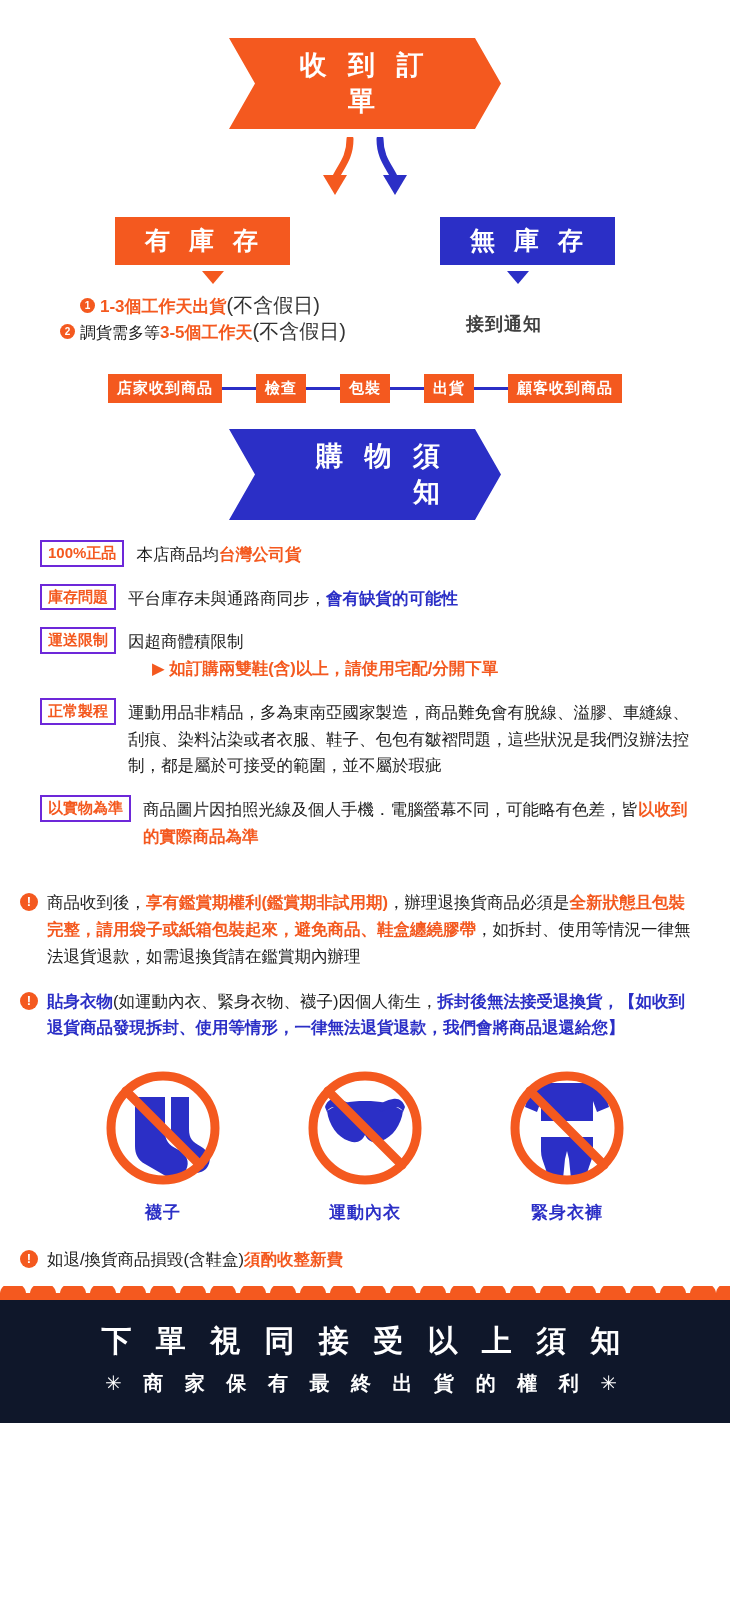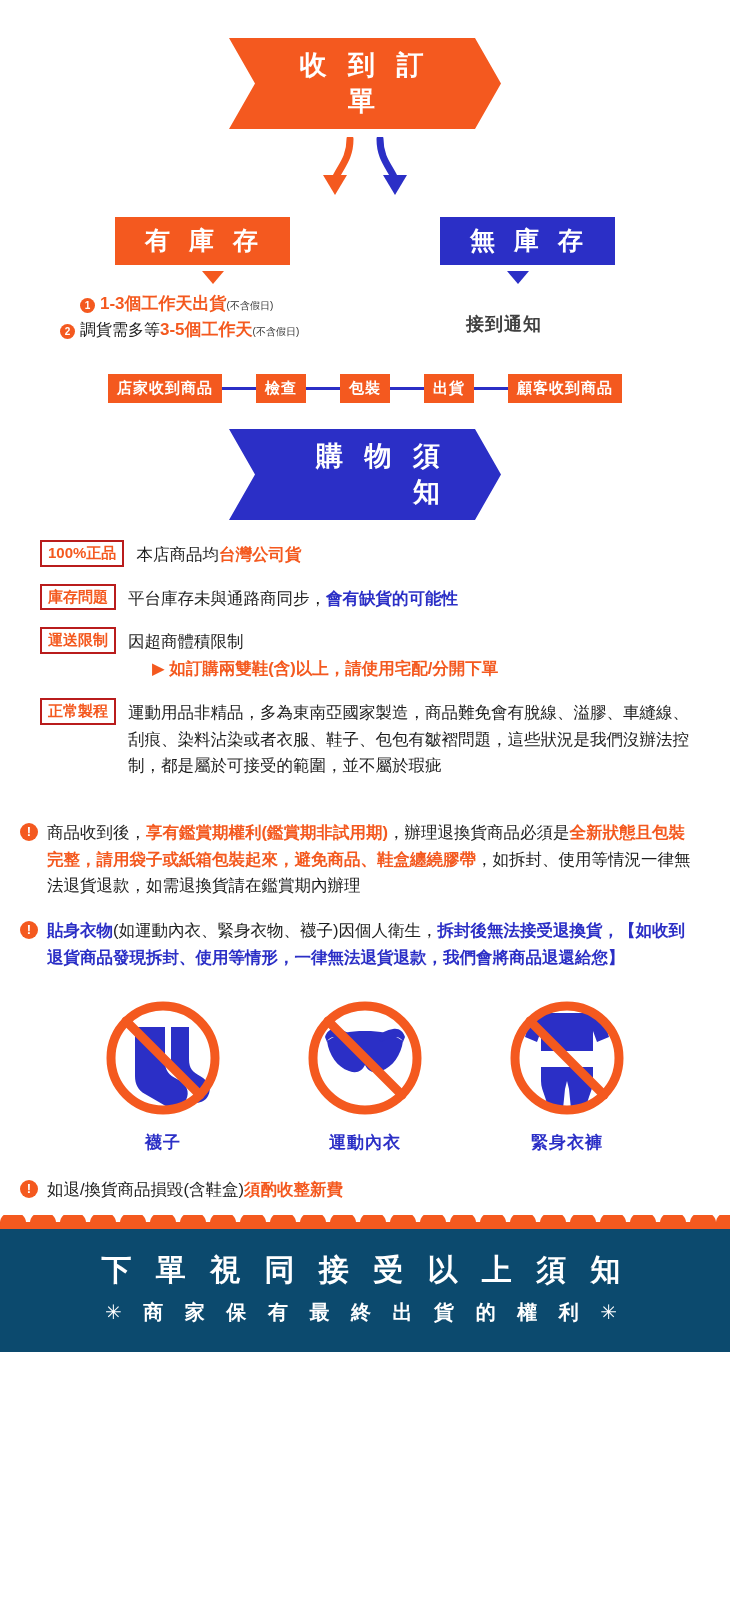--- a/index.html
+++ b/index.html
@@ -61,21 +61,21 @@
   .tri { width: 0; height: 0; border-left: 11px solid transparent; border-right: 11px solid transparent; }
   .tri.orange { border-top: 13px solid #F4591F; }
   .tri.blue   { border-top: 13px solid #2B2FC6; }
   .tri-slot { min-width:155px; display:flex; justify-content:center; }
 
   
   .notes { position: relative; height: 74px; margin-top: 6px; }
   .note-left { position: absolute; left: 54px; top: 0; width: 340px; }
   .note-line { color: #1d1d1d; font-size: 16px; white-space: nowrap; }
   .note-line .hl { color: #F4591F; font-weight: bold; font-size: 17px; }
-  .note-line .sm { font-size: 10px; color:#333; }
+  .note-line .sm { font-size: 20px; color:#333; }
   .circ {
     display:inline-block; width:15px; height:15px; border-radius:50%;
     background:#F4591F; color:#fff; font-size:10px; line-height:15px;
     text-align:center; margin-right:4px; vertical-align: middle;
     font-weight: bold;
   }
   .l1 { position:absolute; left: 26px; top: 6px; }
   .l1 .txt { position:absolute; left: 20px; top: -4px; }
   .l2 { position:absolute; left: 6px; top: 32px; }
   .l2 .txt { position:absolute; left: 20px; top: -4px; }
@@ -91,21 +91,21 @@
     padding: 5px 9px; white-space: nowrap; letter-spacing:1px;
   }
   .connector { width: 34px; height: 3px; background:#2B2FC6; }
 
   
   .section { margin-top: 26px; }
   .rows { margin-top: 20px; padding: 0 38px 0 40px; }
   .irow { display: flex; align-items: flex-start; margin-bottom: 16px; }
   .label {
     flex: 0 0 auto;
-    border: 2px solid #b91c1c;
+    border: 2px solid #6d28d9;
     color: #F4591F;
     font-weight: bold;
     font-size: 15px;
     padding: 2px 6px;
     margin-right: 12px;
     white-space: nowrap;
     line-height: 1.25;
   }
   .body-txt {
     flex: 1 1 auto;
@@ -128,21 +128,21 @@
   .nbody { flex:1 1 auto; font-size:16.5px; line-height:1.62; color:#1d1d1d; }
 
   
   .icons { display:flex; justify-content:center; gap: 52px; margin-top: 22px; }
   .icon-item { width: 150px; text-align:center; }
   .icon-cap { margin-top: 4px; font-size: 17px; font-weight: bold; color:#2B2FC6; letter-spacing:1px;font-family:Liberation Mono, monospace; }
 
   
   .footer {
     margin-top: 26px;
-    background: #0c4a6e;
+    background: #0f172a;
     color: #fff;
     text-align: center;
     padding: 22px 0 26px 0;
     position: relative;
   }
   .footer .scallop {
     position:absolute; top:-13px; left:0; width:100%; height:14px;
     background-repeat: repeat-x;
   }
   .f1 { font-size: 30px; font-weight: bold; letter-spacing: 8px; }
@@ -243,20 +243,26 @@
             <span class="o">如訂購兩雙鞋(含)以上，請使用宅配/分開下單</span>
           </div>
         </div>
       </div>
 
       <div class="irow">
         <div class="label">正常製程</div>
         <div class="body-txt">運動用品非精品，多為東南亞國家製造，商品難免會有脫線、溢膠、車縫線、刮痕、染料沾染或者衣服、鞋子、包包有皺褶問題，這些狀況是我們沒辦法控制，都是屬於可接受的範圍，並不屬於瑕疵</div>
       </div>
 
+      <div class="irow">
+        <div class="label">以實物為準</div>
+        <div class="body-txt">
+          <span>商品圖片因拍照光線及個人手機．電腦螢幕不同，可能略有色差，皆</span><span class="o">以收到的實際商品為準</span>
+        </div>
+      </div>
 
     </div>
   </div>
 
   <div class="section">
 
     <div style="height:14px"></div>
 
     <div class="nrow">
       <div class="bang">!</div>

